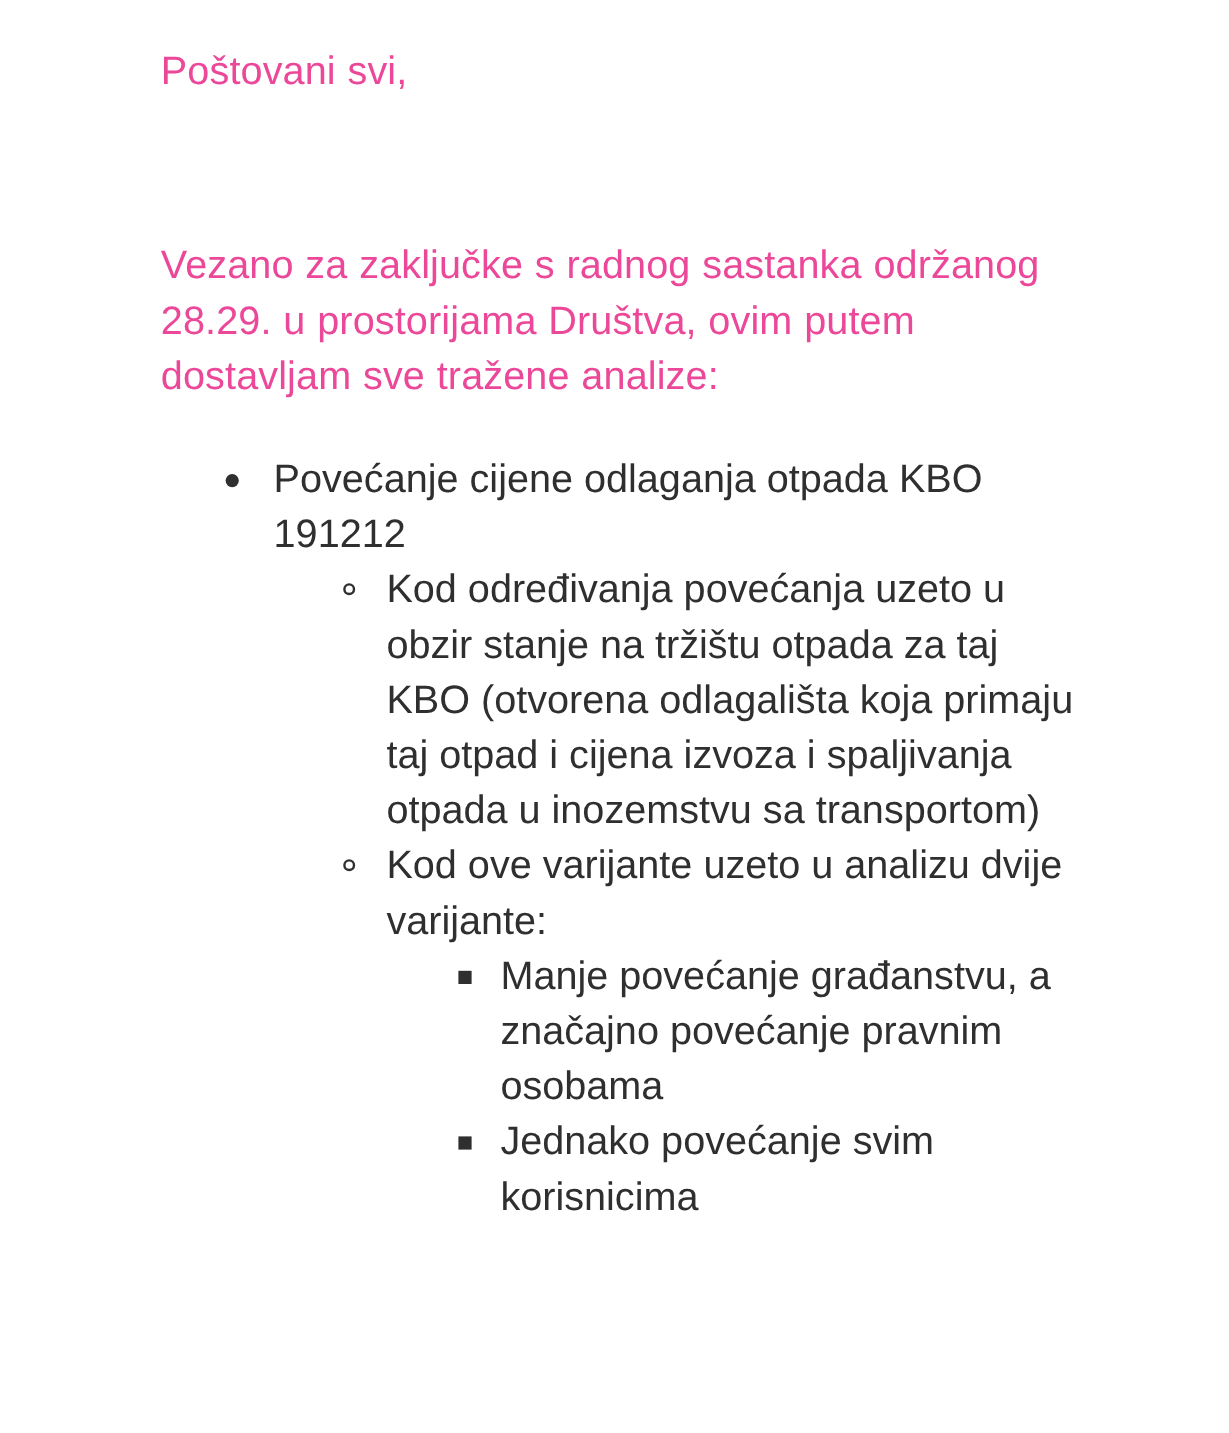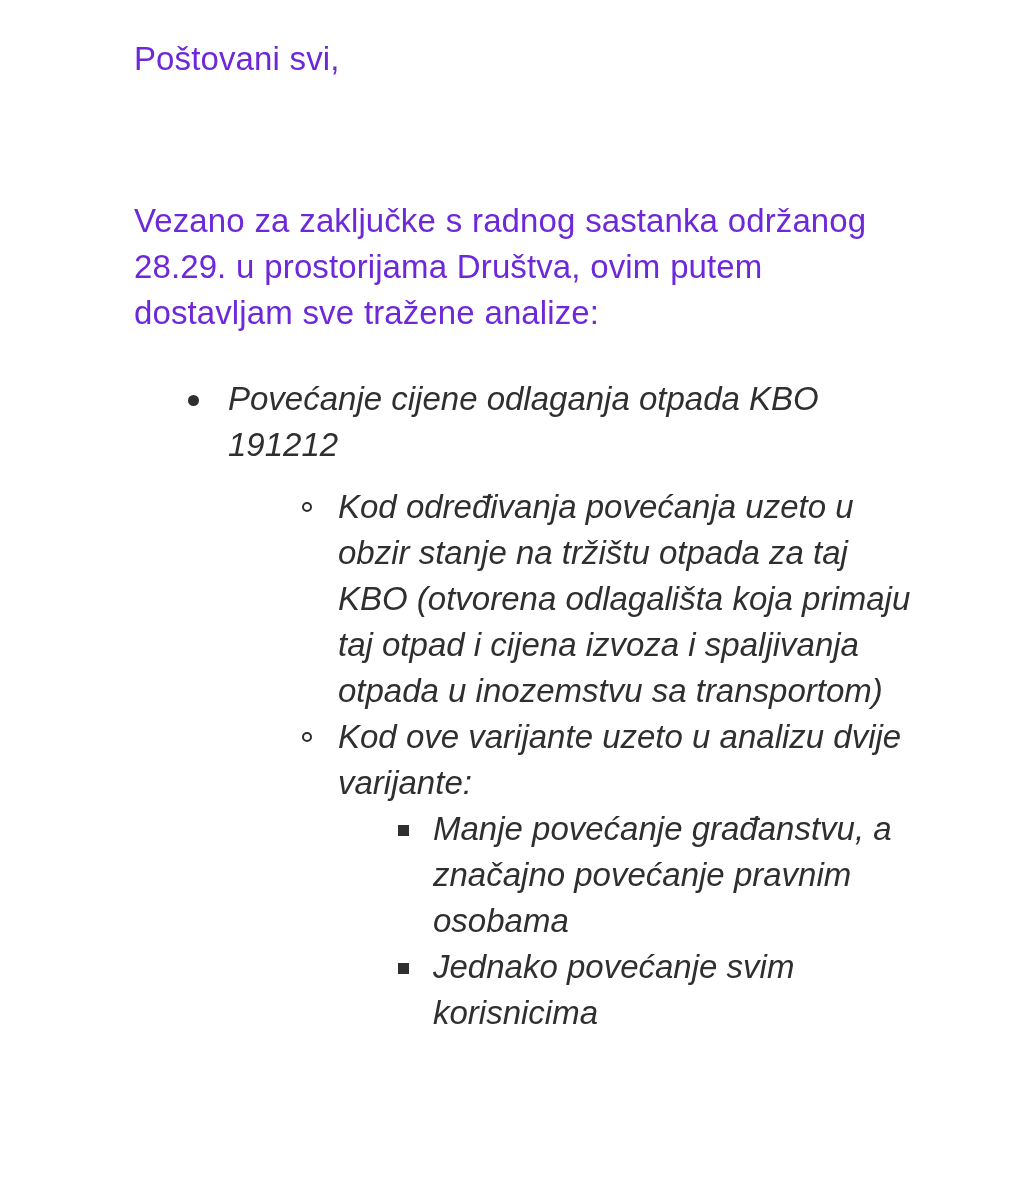--- a/index.html
+++ b/index.html
@@ -28,21 +28,21 @@
   .doc-body {
     position: absolute;
     left: 134px;
     top: 0;
     width: 790px;
   }
 
   .para {
     font-size: 33px;
     line-height: 46px;
-    color: #6d28d9;
+    color: #ec4899;
     margin: 0;
     letter-spacing: 0.1px;
     word-spacing: 0.5px;
   }
 
   .greeting {
     padding-top: 36px;
   }
 
   .spacer-block {
@@ -52,21 +52,20 @@
   .intro {
     width: 790px;
   }
 
   
   ul.lvl1 {
     list-style: none;
     margin: 0;
     padding: 0;
     padding-top: 40px;
-    font-style: italic;
   }
 
   li.l1 {
     position: relative;
     padding-left: 94px;
     font-size: 33px;
     line-height: 46px;
     color: #2f2f2f;
   }
   li.l1 > .bullet-disc {
@@ -78,21 +77,21 @@
     border-radius: 50%;
     background: #2f2f2f;
   }
   li.l1 > .row-text {
     display: block;
     width: 680px;
   }
 
   ul.lvl2 {
     list-style: none;
-    margin: 16px;
+    margin: 0;
     padding: 0;
   }
   li.l2 {
     position: relative;
     padding-left: 94px;
     font-size: 33px;
     line-height: 46px;
     color: #2f2f2f;
   }
   li.l2 > .bullet-circle {

